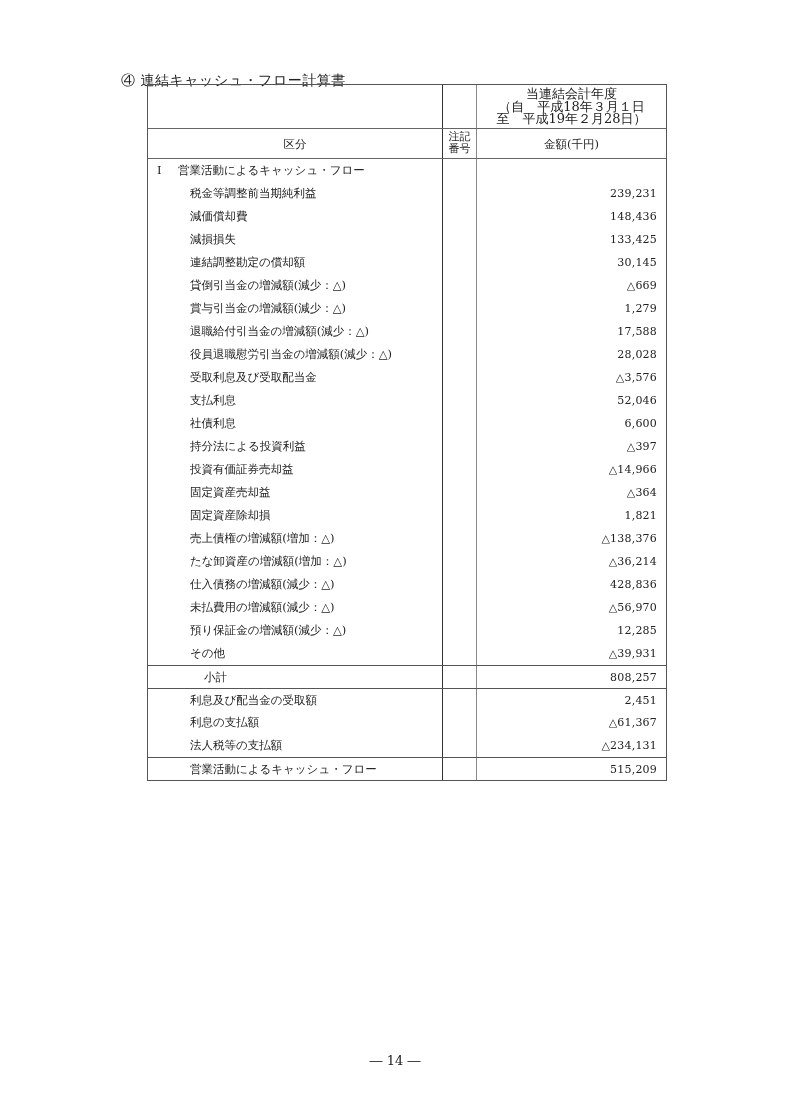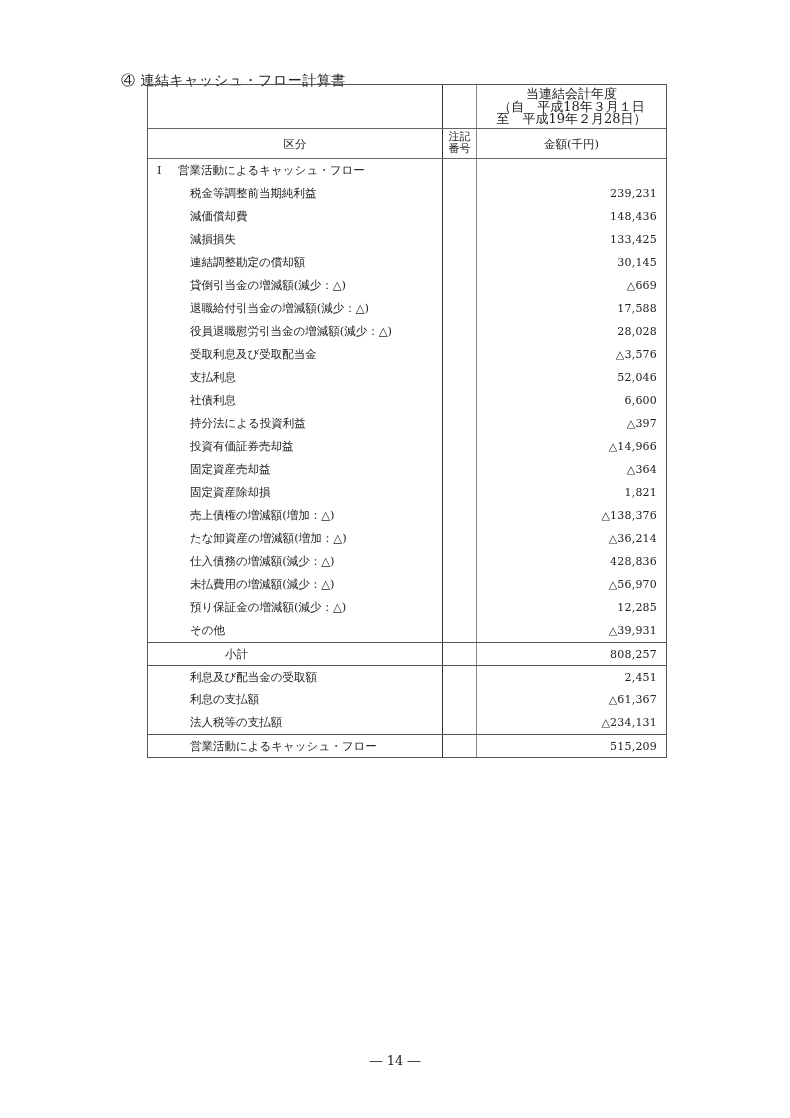--- a/index.html
+++ b/index.html
@@ -25,21 +25,21 @@
   .hdr1 .c3 .ln { display: block; white-space: pre; }
   .hdr2 { height: 30px; border-bottom: 1px solid #666; }
   .hdr2 .c1 { text-align: center; line-height: 30px; font-size: 11.5px; }
   .hdr2 .c2 { font-size: 11px; line-height: 12px; padding-top: 2px; }
   .hdr2 .c3 { text-align: center; padding-right: 0; line-height: 30px; font-size: 11.5px; }
   .drow { height: 23px; font-size: 11.5px; line-height: 23px; }
   .drow.first { height: 23px; }
   .drow .label { position: absolute; left: 42px; white-space: nowrap; }
   .drow.section .num { position: absolute; left: 9px; }
   .drow.section .label { left: 30px; }
-  .drow.sub .label { left: 56px; margin-left: 21px; }
+  .drow.sub .label { left: 56px; }
   .drow .amt { font-family: "DejaVu Serif", "Liberation Serif", serif; font-size: 11px; letter-spacing: 0.2px; }
   .sep-top { border-top: 1px solid #555; }
   .page-num {
     position: absolute; top: 1053px; left: 0; width: 790px; text-align: center;
     font-size: 13px;
   }
 </style>
 </head>
 <body>
 
@@ -103,20 +103,27 @@
       </div>
       <div class="row drow ">
         <div class="c1">
           <span class="label">貸倒引当金の増減額(減少：△)</span>
         </div>
         <div class="c2"></div>
         <div class="c3"><span class="amt">△669</span></div>
       </div>
       <div class="row drow ">
         <div class="c1">
+          <span class="label">賞与引当金の増減額(減少：△)</span>
+        </div>
+        <div class="c2"></div>
+        <div class="c3"><span class="amt">1,279</span></div>
+      </div>
+      <div class="row drow ">
+        <div class="c1">
           <span class="label">退職給付引当金の増減額(減少：△)</span>
         </div>
         <div class="c2"></div>
         <div class="c3"><span class="amt">17,588</span></div>
       </div>
       <div class="row drow ">
         <div class="c1">
           <span class="label">役員退職慰労引当金の増減額(減少：△)</span>
         </div>
         <div class="c2"></div>

